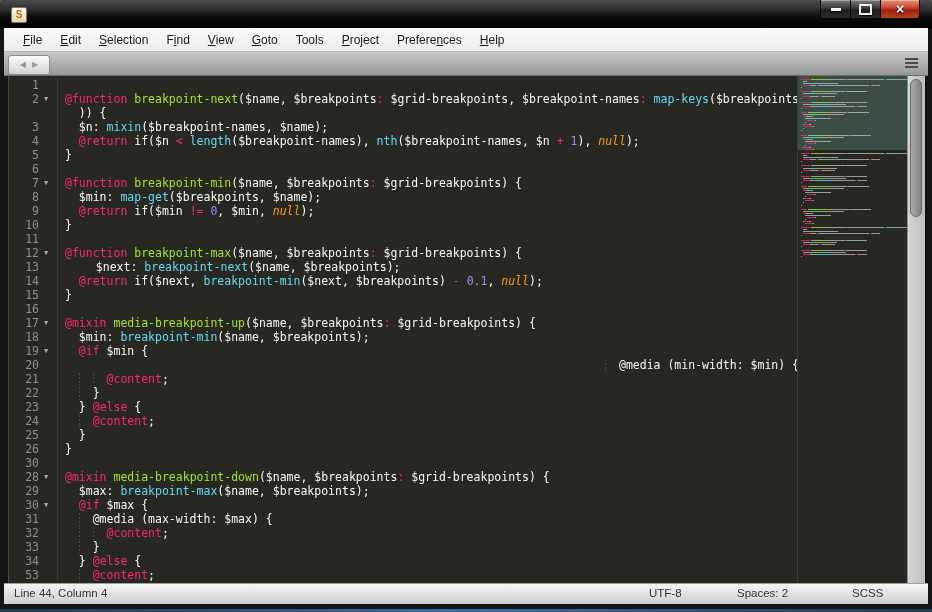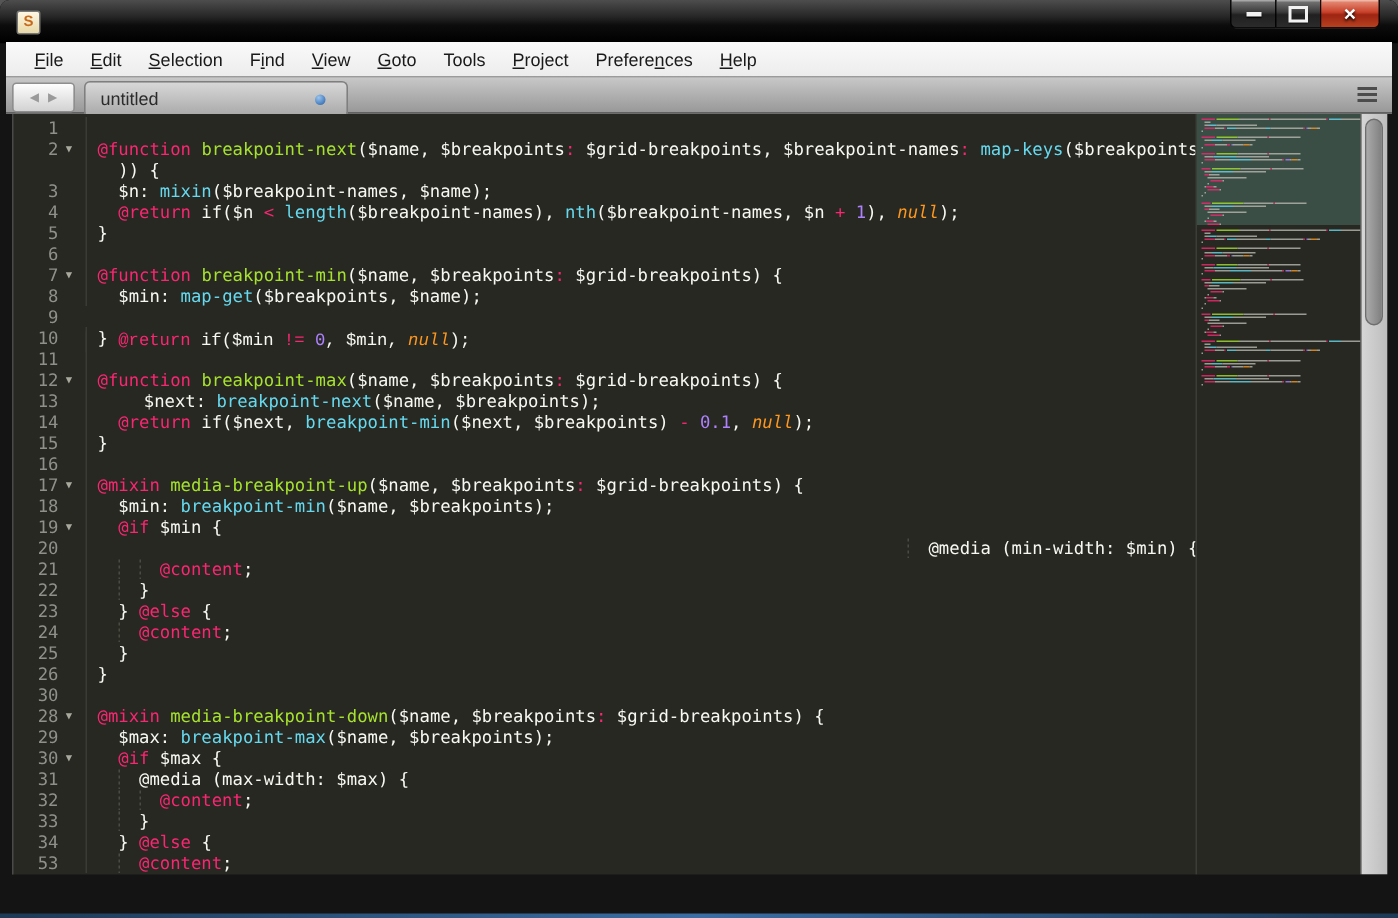--- a/index.html
+++ b/index.html
@@ -121,24 +121,20 @@
       <span class="menu-item"><u>P</u>roject</span>
       <span class="menu-item">Prefere<u>n</u>ces</span>
       <span class="menu-item"><u>H</u>elp</span>
     </div>
 
   <div class="tabbar">
     <div class="nav-box">
       <span class="nav-arrow">◀</span>
       <span class="nav-arrow">▶</span>
     </div>
-    <div class="tab">
-      <span class="tab-label">untitled</span>
-      <span class="tab-dot"></span>
-    </div>
     <div class="overflow-icon">
         <i></i>
         <i></i>
         <i></i>
       </div>
   </div>
 
   <div class="editor">
     <div id="gutter">
         <div class="gutter-row" style="top: 2px;">
@@ -260,21 +256,21 @@
     <div id="code">
         <div class="code-row" style="top: 2px;"></div>
         <div class="code-row" style="top: 16px;"><span class="tk-k">@function</span><span class="tk-t"> </span><span class="tk-f">breakpoint-next</span><span class="tk-t">($name, $breakpoints</span><span class="tk-k">:</span><span class="tk-t"> $grid-breakpoints, $breakpoint-names</span><span class="tk-k">:</span><span class="tk-t"> </span><span class="tk-c">map-keys</span><span class="tk-t">($breakpoints</span></div>
         <div class="code-row" style="top: 30px;"><span class="ind"></span><span class="tk-t">)) {</span></div>
         <div class="code-row" style="top: 44px;"><span class="ind"></span><span class="tk-t">$n: </span><span class="tk-c">mixin</span><span class="tk-t">($breakpoint-names, $name);</span></div>
         <div class="code-row" style="top: 58px;"><span class="ind"></span><span class="tk-k">@return</span><span class="tk-t"> if($n </span><span class="tk-k">&lt;</span><span class="tk-t"> </span><span class="tk-c">length</span><span class="tk-t">($breakpoint-names), </span><span class="tk-c">nth</span><span class="tk-t">($breakpoint-names, $n </span><span class="tk-k">+</span><span class="tk-t"> </span><span class="tk-n">1</span><span class="tk-t">), </span><span class="tk-u">null</span><span class="tk-t">);</span></div>
         <div class="code-row" style="top: 72px;"><span class="tk-t">}</span></div>
         <div class="code-row" style="top: 86px;"></div>
         <div class="code-row" style="top: 100px;"><span class="tk-k">@function</span><span class="tk-t"> </span><span class="tk-f">breakpoint-min</span><span class="tk-t">($name, $breakpoints</span><span class="tk-k">:</span><span class="tk-t"> $grid-breakpoints) {</span></div>
         <div class="code-row" style="top: 114px;"><span class="ind"></span><span class="tk-t">$min: </span><span class="tk-c">map-get</span><span class="tk-t">($breakpoints, $name);</span></div>
-        <div class="code-row" style="top: 145px; font-family: Liberation Mono, monospace;"><span class="ind"></span><span class="tk-k">@return</span><span class="tk-t"> if($min </span><span class="tk-k">!=</span><span class="tk-t"> </span><span class="tk-n">0</span><span class="tk-t">, $min, </span><span class="tk-u">null</span><span class="tk-t">);</span></div>
+        <div class="code-row" style="top: 128px;"><span class="ind"></span><span class="tk-k">@return</span><span class="tk-t"> if($min </span><span class="tk-k">!=</span><span class="tk-t"> </span><span class="tk-n">0</span><span class="tk-t">, $min, </span><span class="tk-u">null</span><span class="tk-t">);</span></div>
         <div class="code-row" style="top: 142px;"><span class="tk-t">}</span></div>
         <div class="code-row" style="top: 156px;"></div>
         <div class="code-row" style="top: 170px;"><span class="tk-k">@function</span><span class="tk-t"> </span><span class="tk-f">breakpoint-max</span><span class="tk-t">($name, $breakpoints</span><span class="tk-k">:</span><span class="tk-t"> $grid-breakpoints) {</span></div>
         <div class="code-row" style="top: 184px; padding-left: 24px;"><span class="ind"></span><span class="tk-t">$next: </span><span class="tk-c">breakpoint-next</span><span class="tk-t">($name, $breakpoints);</span></div>
         <div class="code-row" style="top: 198px;"><span class="ind"></span><span class="tk-k">@return</span><span class="tk-t"> if($next, </span><span class="tk-c">breakpoint-min</span><span class="tk-t">($next, $breakpoints) </span><span class="tk-k">-</span><span class="tk-t"> </span><span class="tk-n">0.1</span><span class="tk-t">, </span><span class="tk-u">null</span><span class="tk-t">);</span></div>
         <div class="code-row" style="top: 212px;"><span class="tk-t">}</span></div>
         <div class="code-row" style="top: 226px;"></div>
         <div class="code-row" style="top: 240px;"><span class="tk-k">@mixin</span><span class="tk-t"> </span><span class="tk-f">media-breakpoint-up</span><span class="tk-t">($name, $breakpoints</span><span class="tk-k">:</span><span class="tk-t"> $grid-breakpoints) {</span></div>
         <div class="code-row" style="top: 254px;"><span class="ind"></span><span class="tk-t">$min: </span><span class="tk-c">breakpoint-min</span><span class="tk-t">($name, $breakpoints);</span></div>
         <div class="code-row" style="top: 268px;"><span class="ind"></span><span class="tk-k">@if</span><span class="tk-t"> $min {</span></div>
@@ -731,14 +727,20 @@
         </div>
         <div class="mm-row" style="top: 179px; padding-left: 0px;">
           <i style="width: 1px; background: rgb(184, 184, 176); opacity: 0.8;"></i>
         </div>
       </div>
     <div class="vscroll">
       <div class="vthumb"></div>
     </div>
   </div>
 
+  <div class="statusbar">
+    <span class="st st-caret">Line 44, Column 4</span>
+    <span class="st st-0">UTF-8</span>
+    <span class="st st-1">Spaces: 2</span>
+    <span class="st st-2">SCSS</span>
+  </div>
 
 </div>
 
 </body></html>

